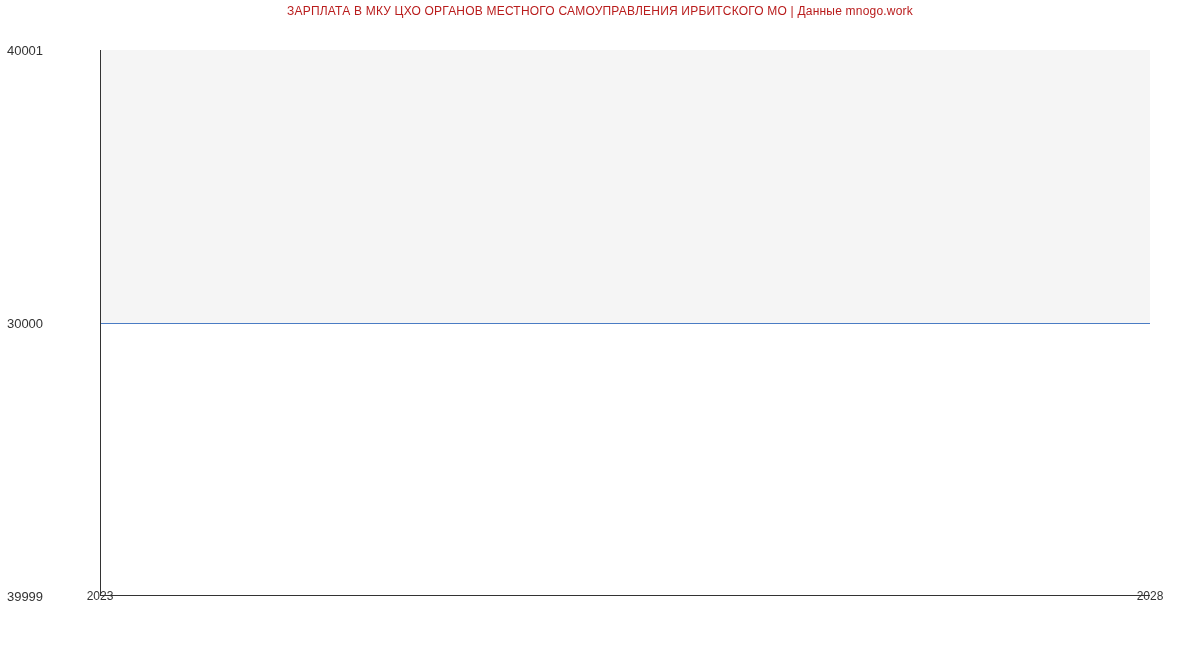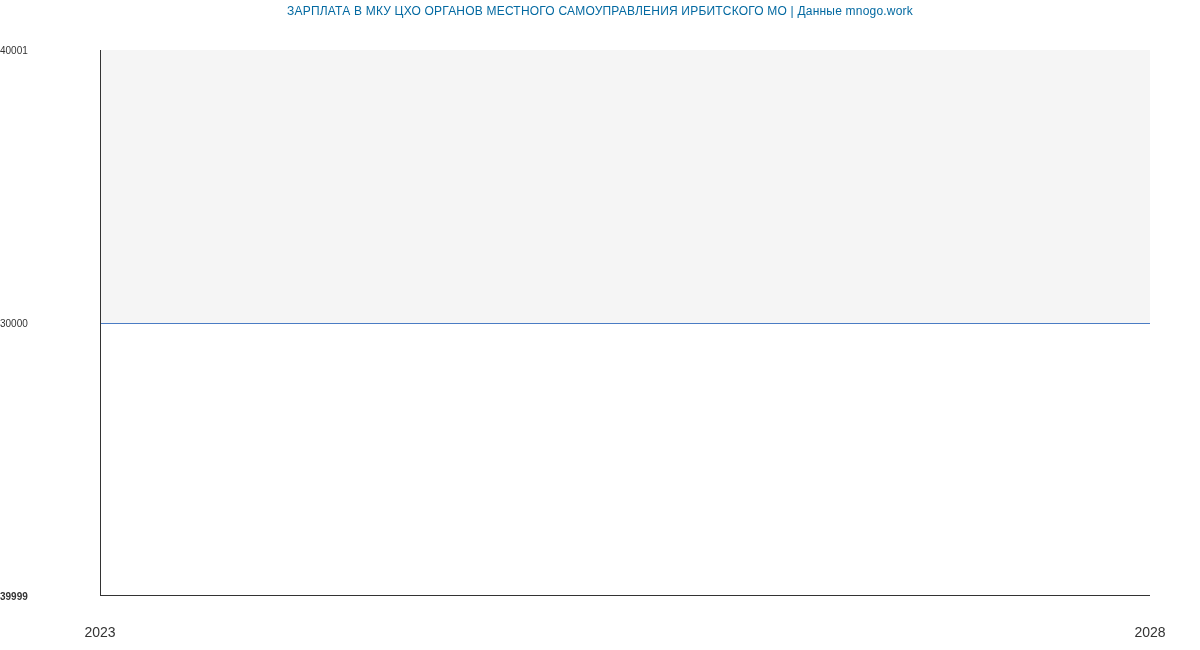--- a/index.html
+++ b/index.html
@@ -16,21 +16,21 @@
     width: 1200px;
     height: 650px;
   }
   .title {
     position: absolute;
     top: 4px;
     left: 0;
     right: 0;
     text-align: center;
     font-size: 12px;
-    color: #0369a1;
+    color: #b91c1c;
     letter-spacing: 0.2px;
   }
   .plot-area {
     position: absolute;
     left: 100px;
     top: 50px;
     width: 1050px;
     height: 546px;
     box-sizing: border-box;
   }
@@ -62,43 +62,43 @@
     position: absolute;
     left: 0;
     width: 1050px;
     height: 0;
     border-top: 1.5px solid #4a7cc4;
   }
   .ytick {
     position: absolute;
     right: 1150px; 
     left: 0;
-    text-align: left;
-    font-size: 10px;
+    text-align: center;
+    font-size: 13px;
     color: #333333;
     transform: translateY(-50%);
   }
   .xtick {
     position: absolute;
-    top: 624px;
-    font-size: 14px;
+    top: 589px;
+    font-size: 12px;
     color: #333333;
     transform: translateX(-50%);
   }
 </style>
 </head>
 <body>
 
 <div class="chart-container">
 
   <div class="title">ЗАРПЛАТА В МКУ ЦХО ОРГАНОВ МЕСТНОГО САМОУПРАВЛЕНИЯ ИРБИТСКОГО МО | Данные mnogo.work</div>
 
   <div class="ytick" style="top:50px;">40001</div>
   <div class="ytick" style="top:323px;">30000</div>
-  <div class="ytick" style="top:596px;font-weight:bold;">39999</div>
+  <div class="ytick" style="top:596px;">39999</div>
 
   <div class="xtick" style="left:100px;">2023</div>
   <div class="xtick" style="left:1150px;">2028</div>
 
   <div class="plot-area">
     <div class="band-upper"></div>
     <div class="line" style="top:273px;"></div>
     <div class="axis-left"></div>
     <div class="axis-bottom"></div>
   </div>

